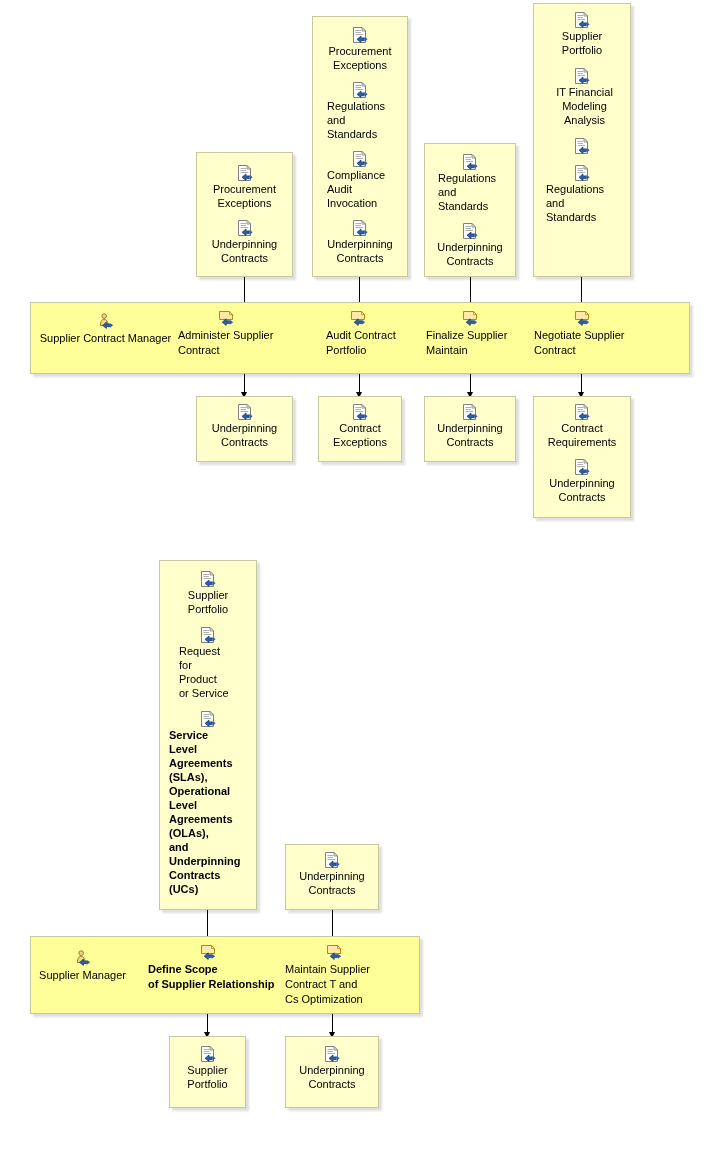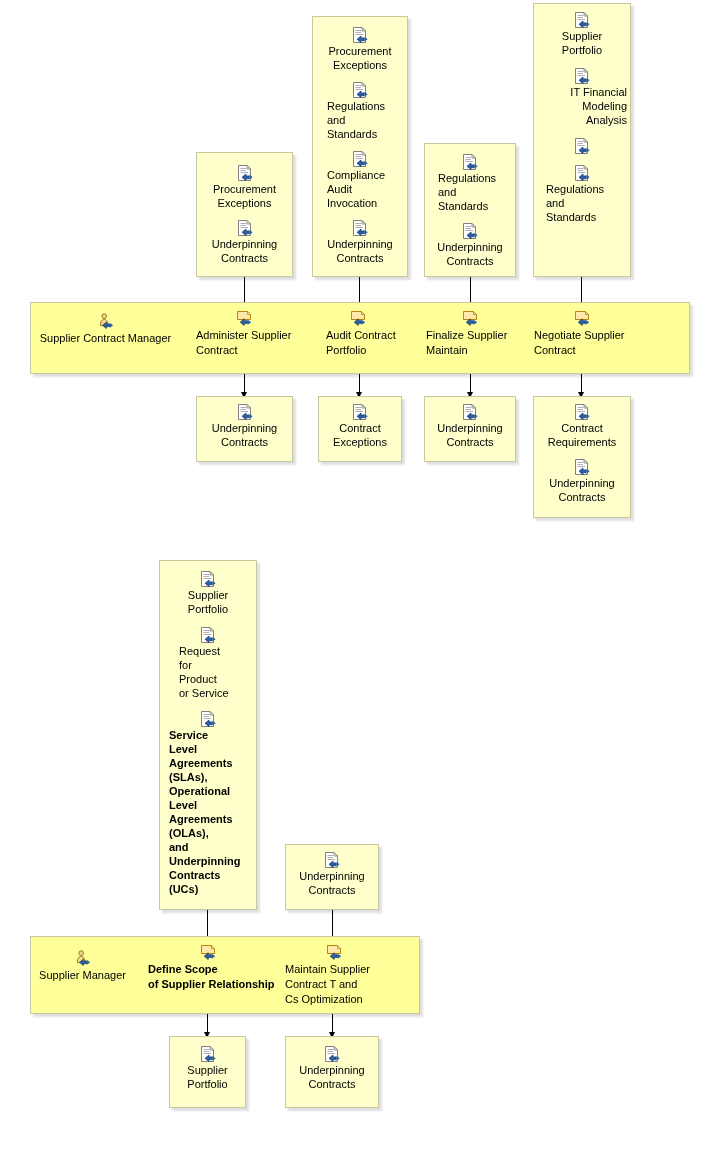--- a/index.html
+++ b/index.html
@@ -220,21 +220,21 @@
       </span>
       <span class="wp-label">Supplier
 Portfolio</span>
     </div>
     <div class="wp-item" style="margin-top:11px;">
       <span class="wp-icon">
         <svg width="16" height="16" viewBox="0 0 16 16">
             <use href="#ico-workproduct"></use>
           </svg>
       </span>
-      <span class="wp-label" style="text-align:right; padding-left:8px;">IT Financial
+      <span class="wp-label" style="text-align:center; padding-left:8px;">IT Financial
 Modeling
 Analysis</span>
     </div>
     <div class="wp-item" style="margin-top:11px;">
       <span class="wp-icon">
         <svg width="16" height="16" viewBox="0 0 16 16">
             <use href="#ico-workproduct"></use>
           </svg>
       </span>
     </div>
@@ -266,21 +266,21 @@
 
   <div class="node role" style="left:24px; top:313px; width:163px;">
     <span class="n-icon">
       <svg width="18" height="16" viewBox="0 0 16 16">
           <use href="#ico-role"></use>
         </svg>
     </span>
     <span class="n-label">Supplier Contract Manager</span>
   </div>
 
-  <div class="node task" style="left:190px; top:310px; width:107px;">
+  <div class="node task" style="left:172px; top:310px; width:107px;">
     <span class="n-icon">
       <svg width="18" height="16" viewBox="0 0 16 16">
           <use href="#ico-task"></use>
         </svg>
     </span>
     <span class="n-label" style="text-align:left; padding-left:6px;">Administer Supplier
 Contract</span>
   </div>
 
   <div class="node task" style="left:306px; top:310px; width:103px;">

